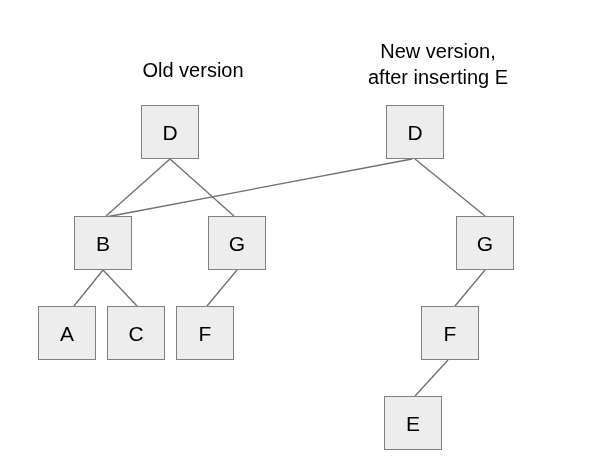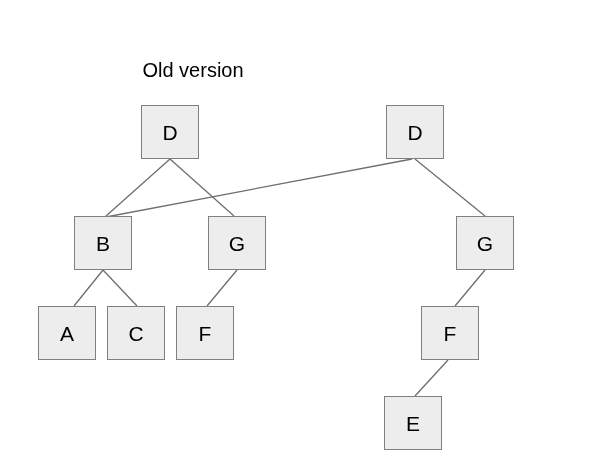--- a/index.html
+++ b/index.html
@@ -98,16 +98,16 @@
       </div>
       <div class="node" style="left: 421px; top: 306px; width: 58px; height: 54px; background: rgb(237, 237, 237); border-color: rgb(128, 128, 128); color: rgb(0, 0, 0);">
         <span>F</span>
       </div>
       <div class="node" style="left: 384px; top: 396px; width: 58px; height: 54px; background: rgb(237, 237, 237); border-color: rgb(128, 128, 128); color: rgb(0, 0, 0);">
         <span>E</span>
       </div>
     </div>
   <div id="captions-group">
       <div class="caption" style="top: 57px; left: 0px; width: 601px; text-align: left;"><div style="position: absolute; left: 169px; top: 0px; transform: translateX(-50%); text-align: center; margin-left: 24px;"><span class="caption-line">Old version</span></div></div>
-      <div class="caption" style="top: 38px; left: 0px; width: 601px; text-align: left;"><div style="position: absolute; left: 438px; top: 0px; transform: translateX(-50%); text-align: center;"></div></div>
+      <div class="caption" style="top: 38px; left: 0px; width: 601px; text-align: left;"><div style="position: absolute; left: 438px; top: 0px; transform: translateX(-50%); text-align: center;"><span class="caption-line">New version,</span><span class="caption-line">after inserting E</span></div></div>
     </div>
 
 </div>
 
 </body></html>

